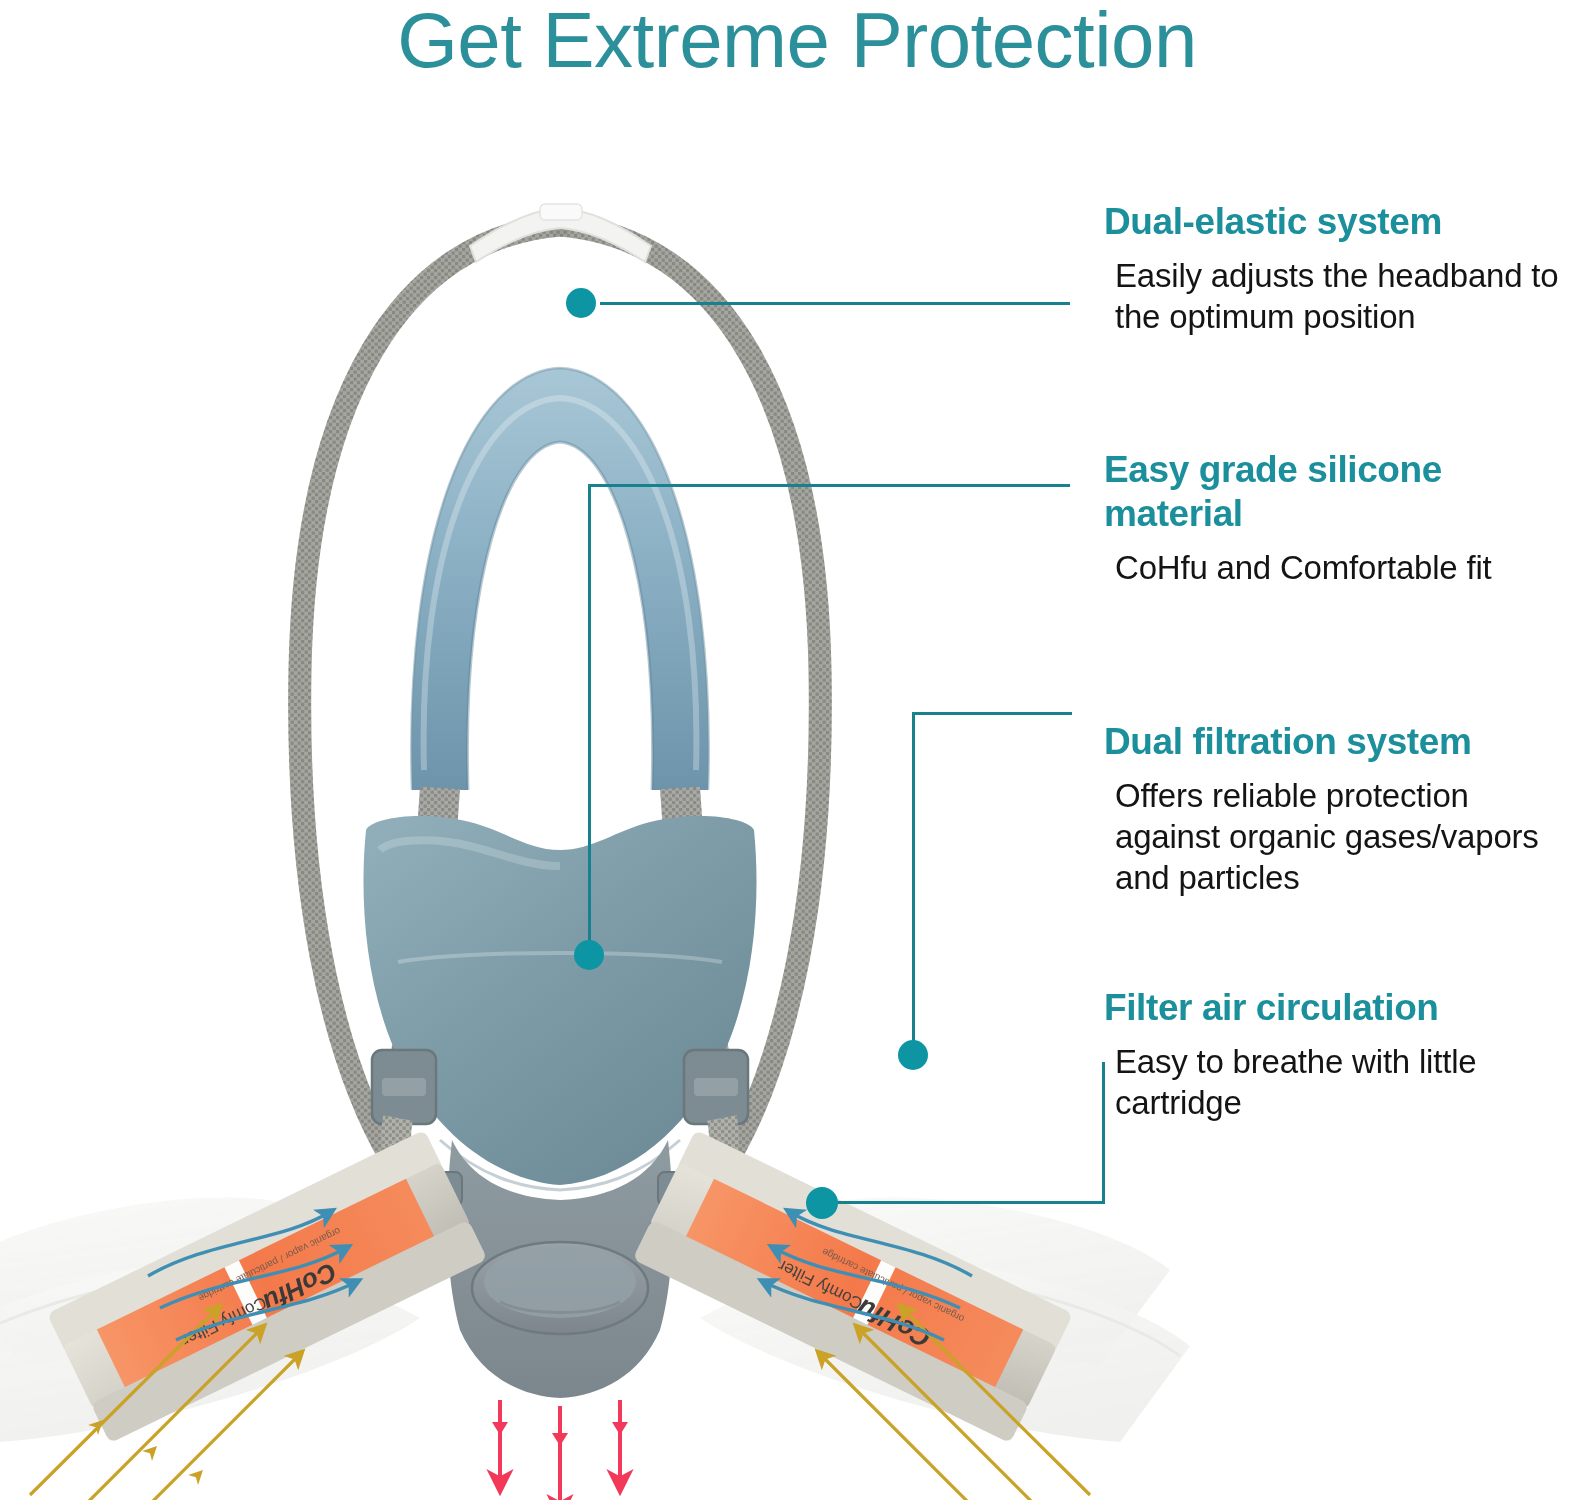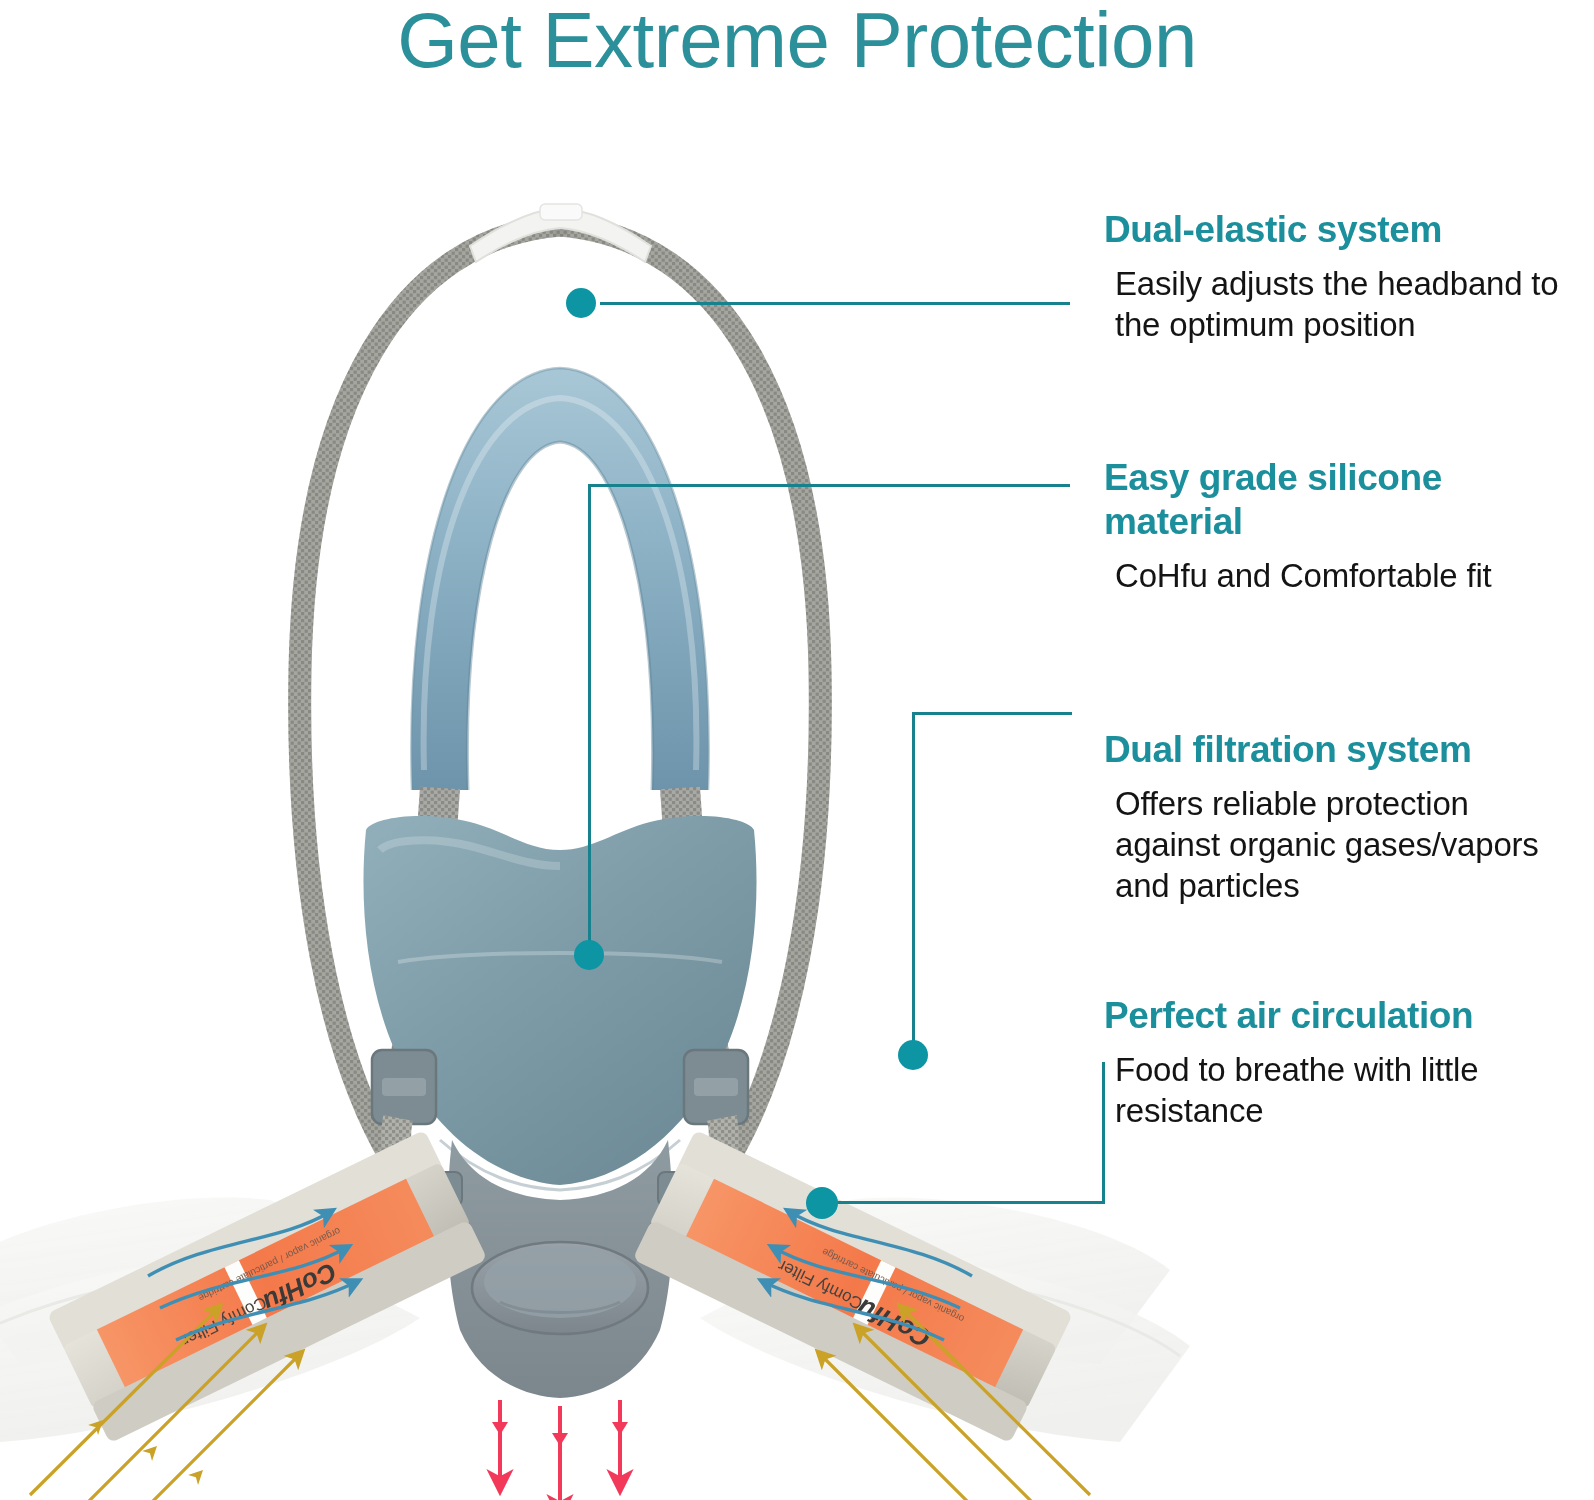--- a/index.html
+++ b/index.html
@@ -17,21 +17,21 @@
     font-size:78px;line-height:92px;
     font-weight:400;
     letter-spacing:-0.5px;
     color:#2c909a;
     white-space:nowrap;
   }
 
   
   .callout{position:absolute;}
   .callout h3{
-    margin:12px 0 6px 0;
+    margin:4px 0 6px 0;
     font-weight:bold;
     font-size:37px;
     line-height:44px;
     color:#1b8f9c;
     letter-spacing:-0.4px;
   }
   .callout p{
     margin:11px;
     font-size:33px;
     line-height:41px;
@@ -287,17 +287,17 @@
     <h3>Easy grade silicone material</h3>
     <p>CoHfu and Comfortable fit</p>
   </div>
 
   <div class="callout c3">
     <h3>Dual filtration system</h3>
     <p>Offers reliable protection against organic gases/vapors and particles</p>
   </div>
 
   <div class="callout c4">
-    <h3>Perfect air circulation</h3>
-    <p>Food to breathe with little resistance</p>
+    <h3>Filter air circulation</h3>
+    <p>Easy to breathe with little cartridge</p>
   </div>
 
 </div>
 
 </body></html>

